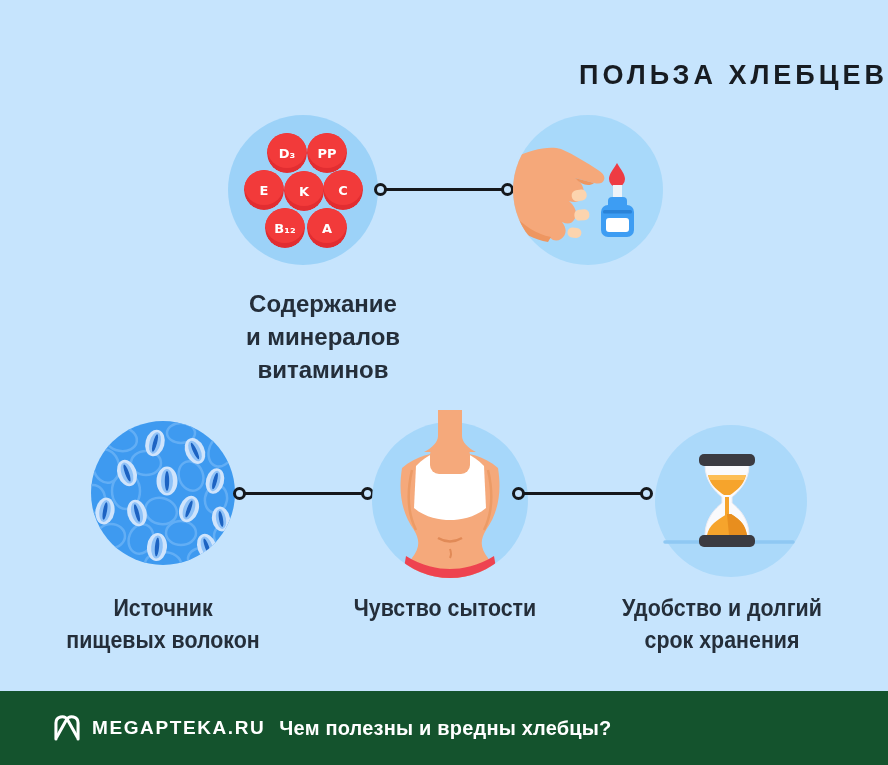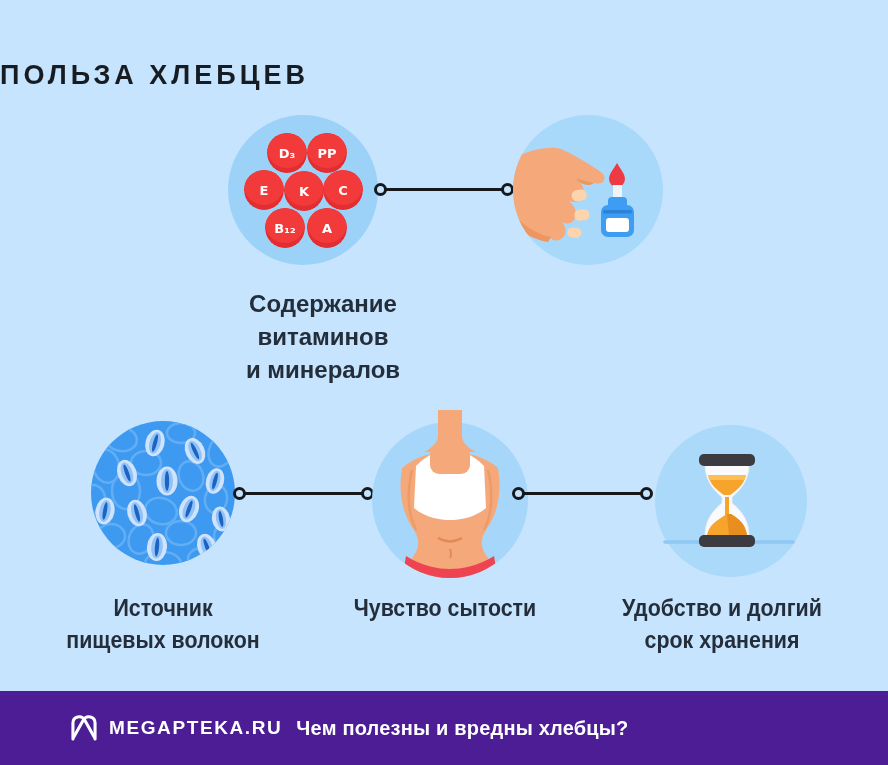--- a/index.html
+++ b/index.html
@@ -1,36 +1,36 @@
 <!DOCTYPE html>
 <html><head>
 <meta charset="utf-8">
 <style>
   html,body{margin:0;padding:0;background:#c6e4fd;}
   .page{position:relative;width:888px;height:765px;background:#c6e4fd;overflow:hidden;
         font-family:"Liberation Sans",sans-serif;}
-  .title{position:absolute;left:0;right:0;top:42px;text-align:left;
+  .title{position:absolute;left:0;right:0;top:42px;text-align:right;
          font-size:27px;font-weight:800;letter-spacing:4px;color:#171c22;}
   .icon-wrap{position:absolute;}
   .connector{position:absolute;height:3px;background:#15181c;}
   .node{position:absolute;width:13px;height:13px;box-sizing:border-box;
         border:3px solid #15181c;border-radius:50%;background:#c6e4fd;}
   .lbl{position:absolute;width:320px;text-align:center;color:#242e3a;
        font-size:24px;line-height:33px;font-weight:600;}
   .lbl.narrow{font-size:23px;line-height:32px;transform:scaleX(.93);transform-origin:center top;}
   .lbl1{left:163px;top:287px;}
   .lbl2{left:422px;top:287px;}
   .lbl3{left:3px;top:592px;}
   .lbl4{left:285px;top:592px;}
   .lbl5{left:562px;top:592px;}
   .c1{left:381px;top:188px;width:127px;}
   .c2{left:241px;top:492px;width:127px;}
   .c3{left:519px;top:492px;width:128px;}
-  .footer{position:absolute;left:0;right:0;bottom:0;height:74px;background:#4c1d95;
-          display:flex;align-items:center;padding-left:67px;box-sizing:border-box;}
+  .footer{position:absolute;left:0;right:0;bottom:0;height:74px;background:#14532d;
+          display:flex;align-items:center;padding-left:50px;box-sizing:border-box;}
   .brand{color:#ffffff;font-size:19px;font-weight:800;letter-spacing:1.6px;margin-left:8px;}
   .question{color:#ffffff;font-size:20px;font-weight:700;margin-left:14px;letter-spacing:.2px;}
   svg{display:block;}
   .badge-txt{font-family:"DejaVu Sans",sans-serif;font-weight:bold;font-size:13px;fill:#ffffff;}
 </style>
 </head>
 <body>
 
 <div class="page">
 
@@ -127,22 +127,22 @@
         <rect x="95" y="82" width="19" height="14" rx="4" fill="#3d9df3"></rect>
         <rect x="88" y="90" width="33" height="32" rx="7" fill="#3d9df3"></rect>
         <rect x="90" y="95" width="29" height="3.5" rx="1.5" fill="#2a83d8"></rect>
         <rect x="93" y="103" width="23" height="14" rx="3" fill="#ffffff"></rect>
       </g>
     </svg>
   </div>
 
   <div class="lbl lbl1">
     <div>Содержание</div>
+    <div>и минералов</div>
     <div>витаминов</div>
-    <div>и минералов</div>
   </div>
 
   <div class="icon-wrap" style="left:91px;top:421px;">
     <svg width="144" height="144" viewBox="0 0 144 144">
       <defs>
           <clipPath id="fibclip">
             <circle cx="72" cy="72" r="72"></circle>
           </clipPath>
         </defs>
       <circle cx="72" cy="72" r="72" fill="#3e9af0"></circle>

